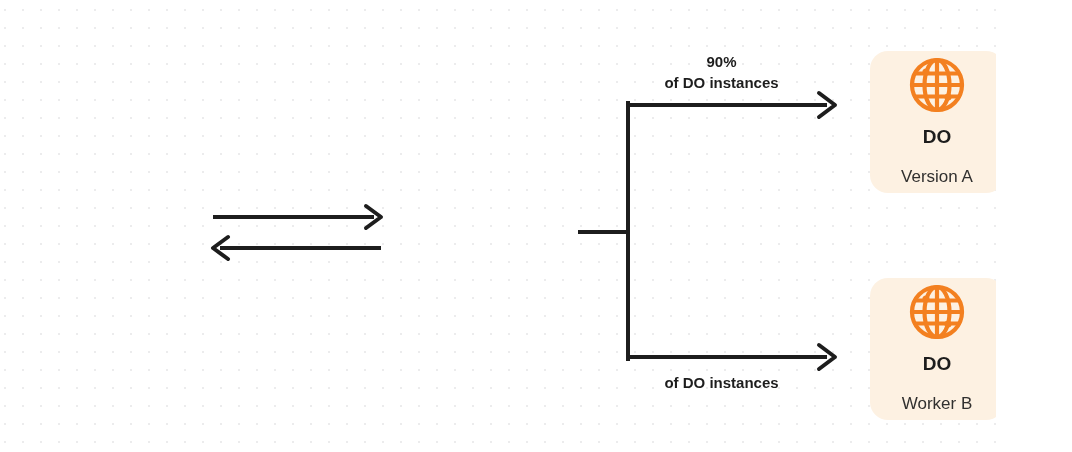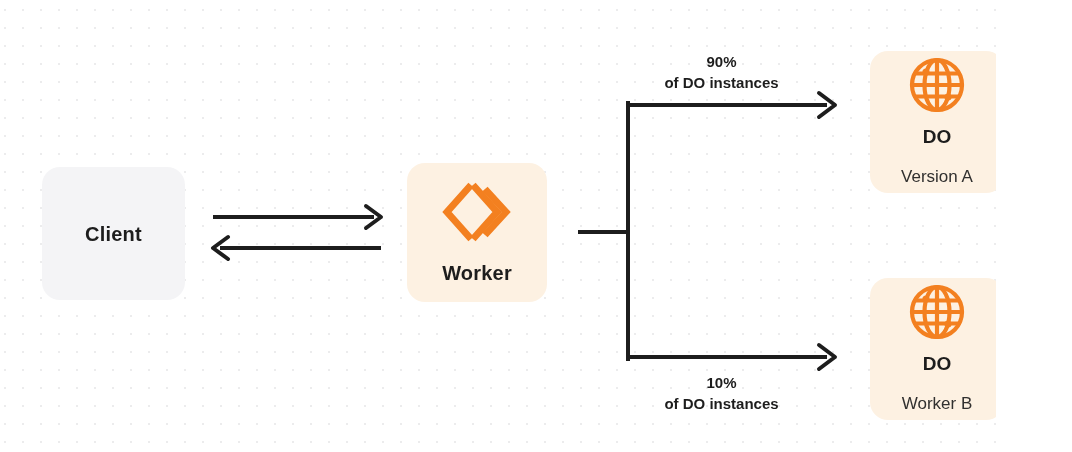--- a/index.html
+++ b/index.html
@@ -143,41 +143,24 @@
       <polyline points="819,345 835,357 819,369" fill="none" stroke="#1D1D1D" stroke-width="4" stroke-linecap="round" stroke-linejoin="round"></polyline>
     </g>
   </svg>
 
   <div class="edge-label label-top">
     <div>90%</div>
     <div>of DO instances</div>
   </div>
 
   <div class="edge-label label-bottom">
-    <div>10%</div>
     <div>of DO instances</div>
   </div>
 
-  <div class="node node-client">
-    <span class="node-title">Client</span>
-  </div>
 
-  <div class="node node-worker">
-    <span class="icon-wrap icon-worker">
-      <svg width="72" height="62" viewBox="0 0 72 62" aria-hidden="true">
-
-        <path d="M30 4 L6 31 L30 58" fill="none" stroke="#F38020" stroke-width="7" stroke-linecap="butt" stroke-linejoin="miter"></path>
-
-        <path d="M32 4 L56 31 L32 58" fill="none" stroke="#F38020" stroke-width="7" stroke-linecap="butt" stroke-linejoin="miter"></path>
-
-        <path d="M44 8 L65 31 L44 54" fill="none" stroke="#F38020" stroke-width="7" stroke-linecap="butt" stroke-linejoin="miter"></path>
-      </svg>
-    </span>
-    <span class="node-title">Worker</span>
-  </div>
 
   <div class="node node-do-a">
     <span class="icon-wrap icon-globe">
       <svg width="58" height="58" viewBox="0 0 58 58" aria-hidden="true">
         <g fill="none" stroke="#F38020" stroke-width="4.2" stroke-linecap="round">
           <circle cx="29" cy="29" r="25"></circle>
           <line x1="29" y1="4" x2="29" y2="54"></line>
           <ellipse cx="29" cy="29" rx="12.5" ry="25"></ellipse>
           <line x1="7" y1="17.5" x2="51" y2="17.5"></line>
           <line x1="4.2" y1="29" x2="53.8" y2="29"></line>

